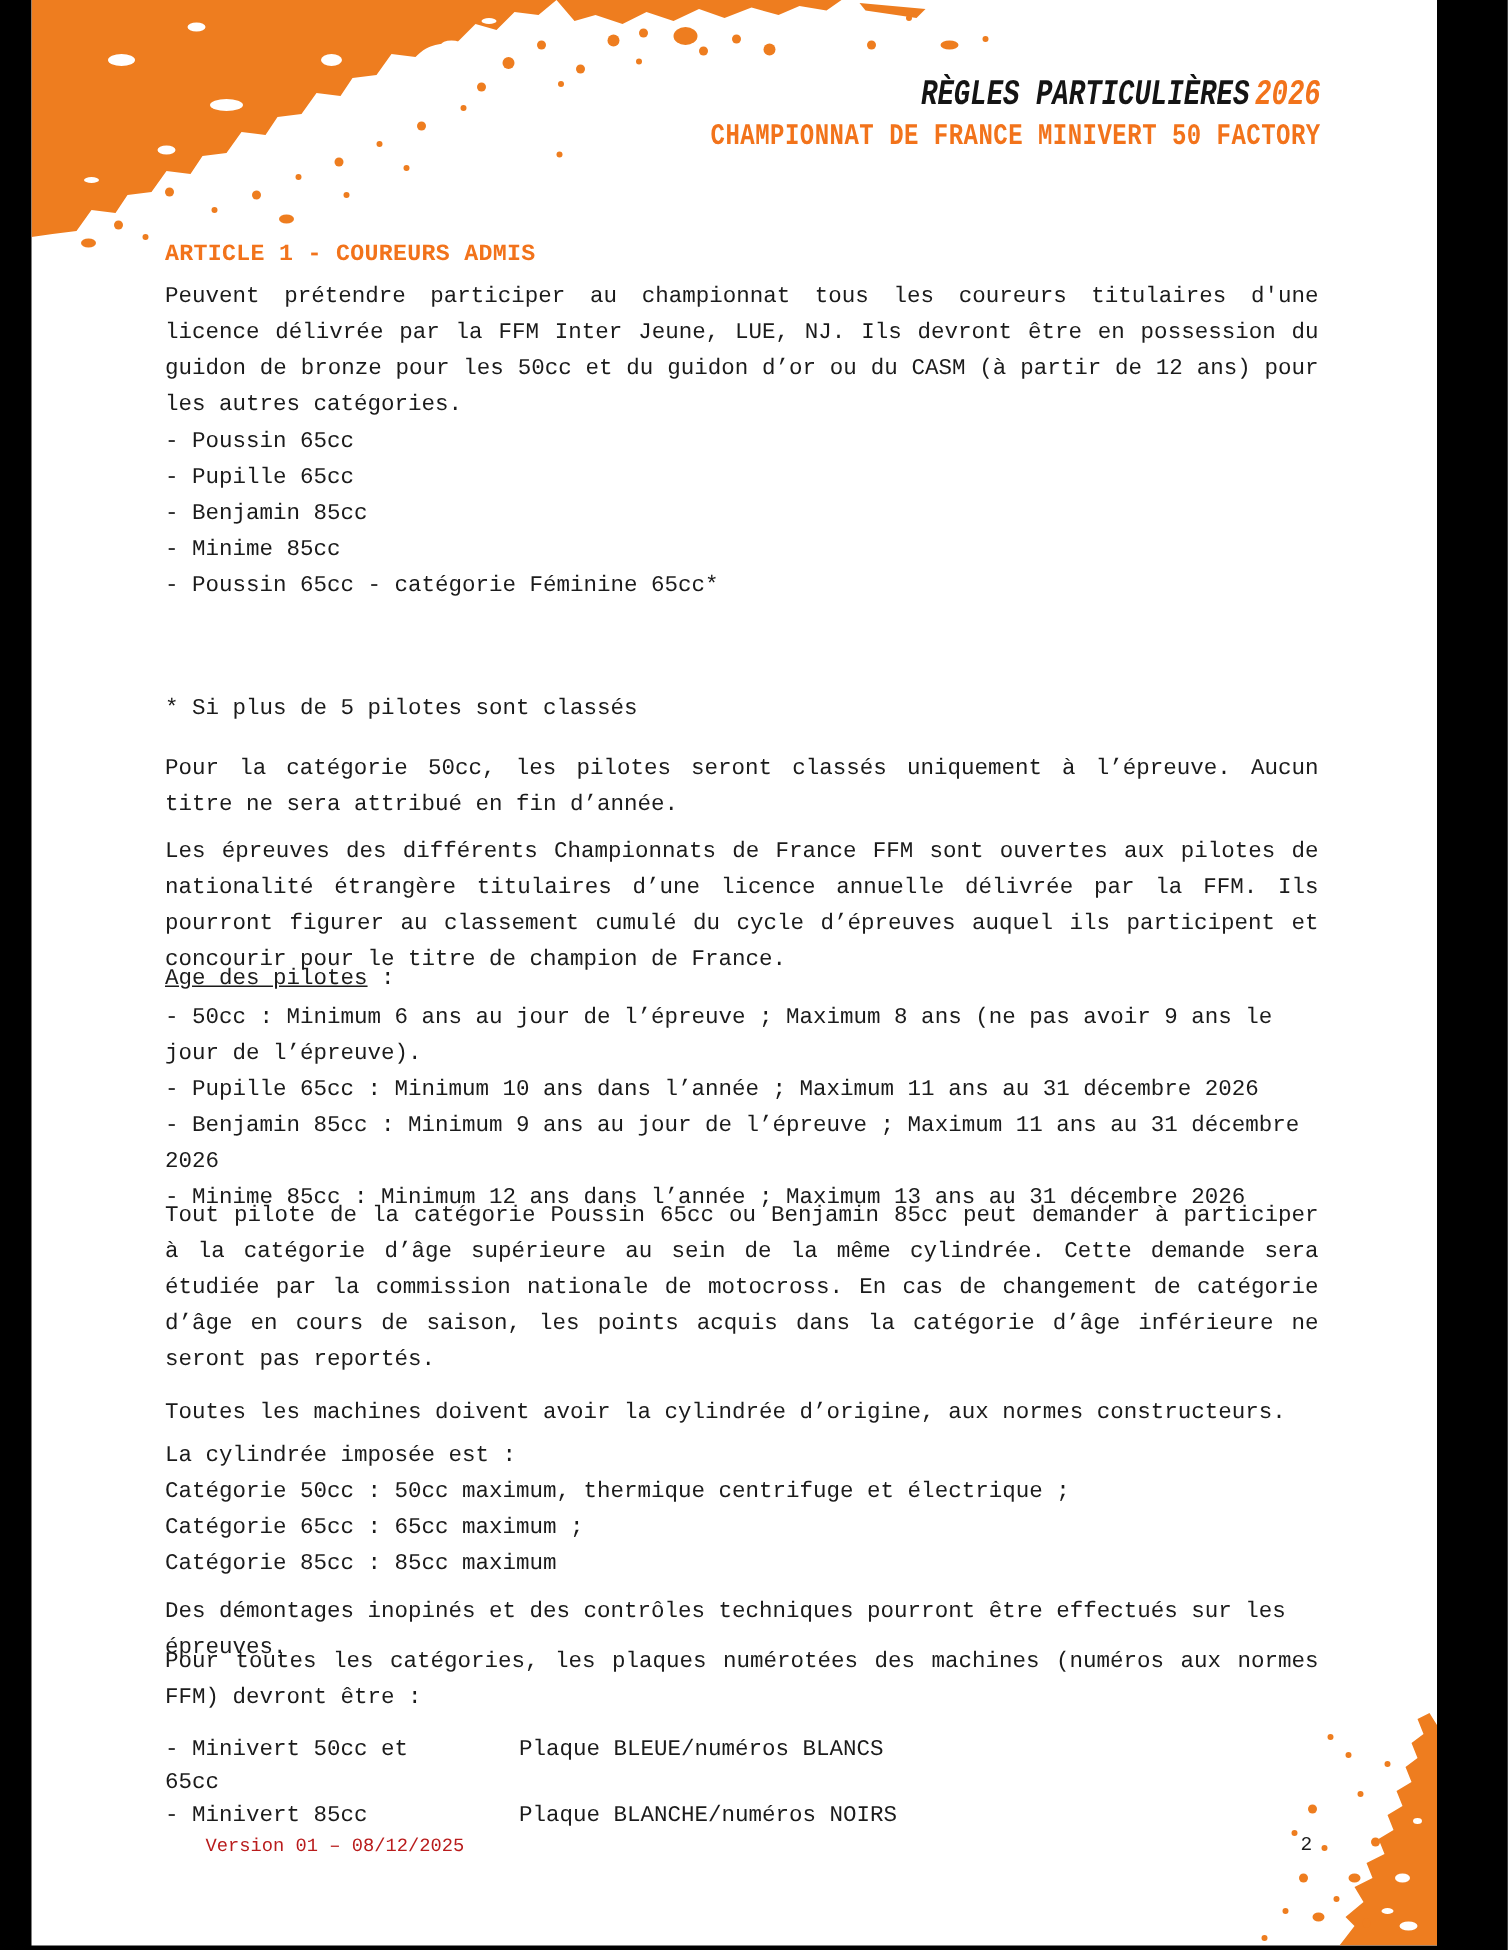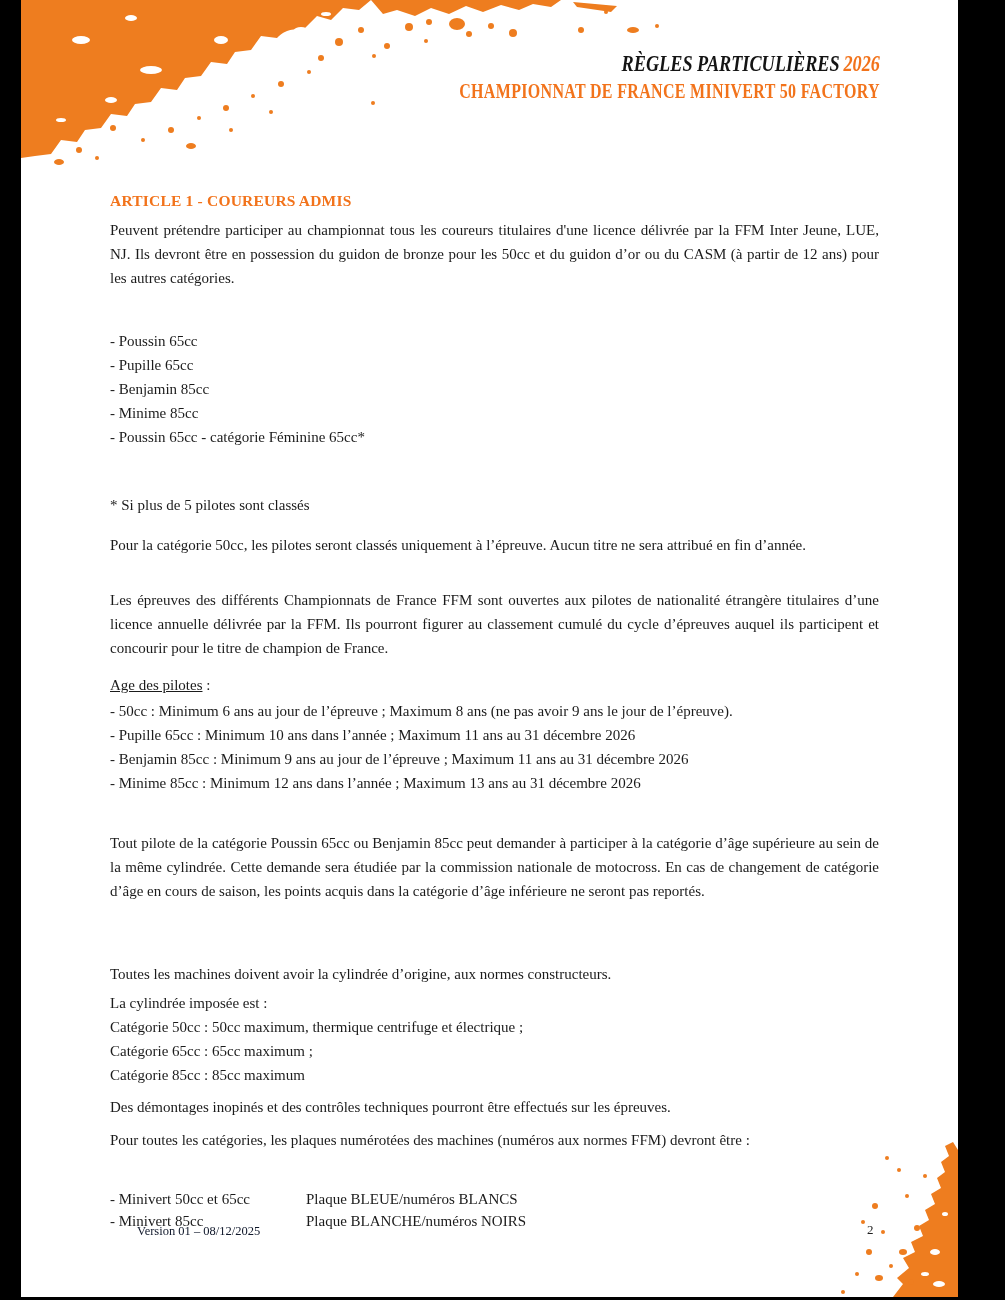--- a/index.html
+++ b/index.html
@@ -1,39 +1,39 @@
 <!DOCTYPE html>
 <html><head>
 <meta charset="utf-8">
 <style>
   html,body{margin:0;padding:0;background:#000;}
   .canvas{position:relative;width:973px;height:1300px;background:#000;overflow:hidden;
-          font-family:Liberation Serif, serif;}
+          font-family:Liberation Mono, monospace;}
   .page{position:absolute;left:21px;top:0;width:937px;height:1297px;background:#ffffff;}
   .brush{position:absolute;pointer-events:none;}
   .brush-tl{left:0;top:0;}
   .brush-br{right:0;bottom:0;}
 
   .hdr{position:absolute;top:50px;right:78px;text-align:right;}
   .hdr-title{font-size:24px;font-weight:bold;font-style:italic;color:#141414;
              white-space:nowrap;transform:scaleX(0.76);transform-origin:100% 50%;
              letter-spacing:0px;}
   .hdr-title .year{color:#f2731b;margin-left:5px;}
   .hdr-sub{margin-top:3px;font-size:20px;font-weight:bold;color:#f2731b;
            white-space:nowrap;transform:scaleX(0.8);transform-origin:100% 50%;
            letter-spacing:0.4px;}
 
-  .tx{position:absolute;left:89px;right:79px;color:#1b1b1b;font-size:15px;line-height:24px;margin-top:32px;}
+  .tx{position:absolute;left:89px;right:79px;color:#1b1b1b;font-size:15px;line-height:24px;}
   .just{text-align:justify;}
   .art-title{top:157px;font-size:15.5px;font-weight:bold;color:#f2731b;letter-spacing:0.2px;}
   .u{text-decoration:underline;}
   .row{line-height:24px;}
-  .plates .prow{display:flex;line-height:22px;}
+  .plates .prow{display:flex;line-height:22px;gap:40px;}
   .plates .pcat{width:196px;flex:0 0 196px;}
-  .footer-version{position:absolute;left:116px;top:1224px;font-size:12.5px;color:#0f172a;}
+  .footer-version{position:absolute;left:116px;top:1224px;font-size:12.5px;color:#b91c1c;}
   .footer-page{position:absolute;left:846px;top:1222px;font-size:13px;color:#1e1e1e;}
 </style>
 </head>
 <body>
 
 <div class="canvas">
   <div class="page">
 
     <svg class="brush brush-tl" width="700" height="175" viewBox="0 0 700 175">
       <g fill="#EE7D1F">
@@ -119,21 +119,21 @@
         <span>RÈGLES PARTICULIÈRES</span><span class="year">2026</span>
       </div>
       <div class="hdr-sub">CHAMPIONNAT DE FRANCE MINIVERT 50 FACTORY</div>
     </div>
 
     <div class="tx art-title">ARTICLE 1 - COUREURS ADMIS</div>
 
     <div class="tx just" style="top:186px;">Peuvent prétendre participer au championnat tous les coureurs titulaires d'une licence délivrée par la FFM Inter Jeune, LUE, NJ. Ils devront être en possession du guidon de bronze pour les 50cc et du guidon d’or ou du CASM (à partir de 12 ans) pour les autres catégories.</div>
 
 
-    <div class="tx" style="top:297px;">
+    <div class="tx" style="top:283px;">
       <div class="row">- Poussin 65cc</div>
       <div class="row">- Pupille 65cc</div>
       <div class="row">- Benjamin 85cc</div>
       <div class="row">- Minime 85cc</div>
       <div class="row">- Poussin 65cc - catégorie Féminine 65cc*</div>
     </div>
 
     <div class="tx" style="top:461px;">* Si plus de 5 pilotes sont classés</div>
 
     <div class="tx just" style="top:501px;">Pour la catégorie 50cc, les pilotes seront classés uniquement à l’épreuve. Aucun titre ne sera attribué en fin d’année.</div>

